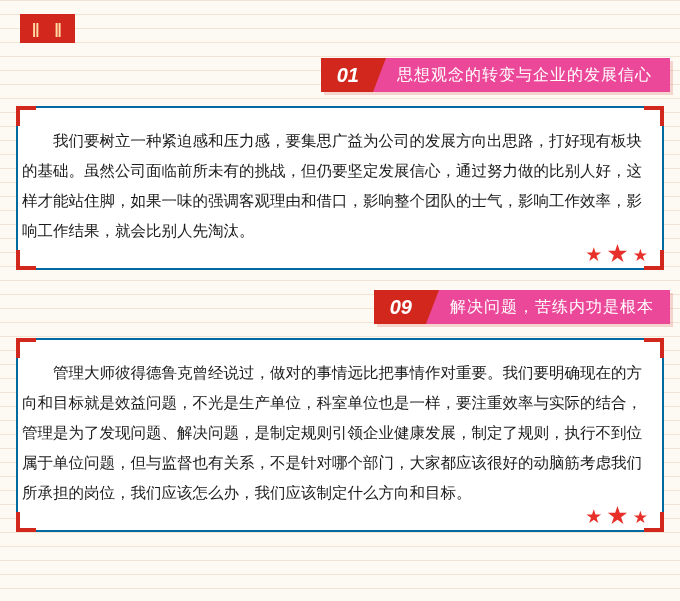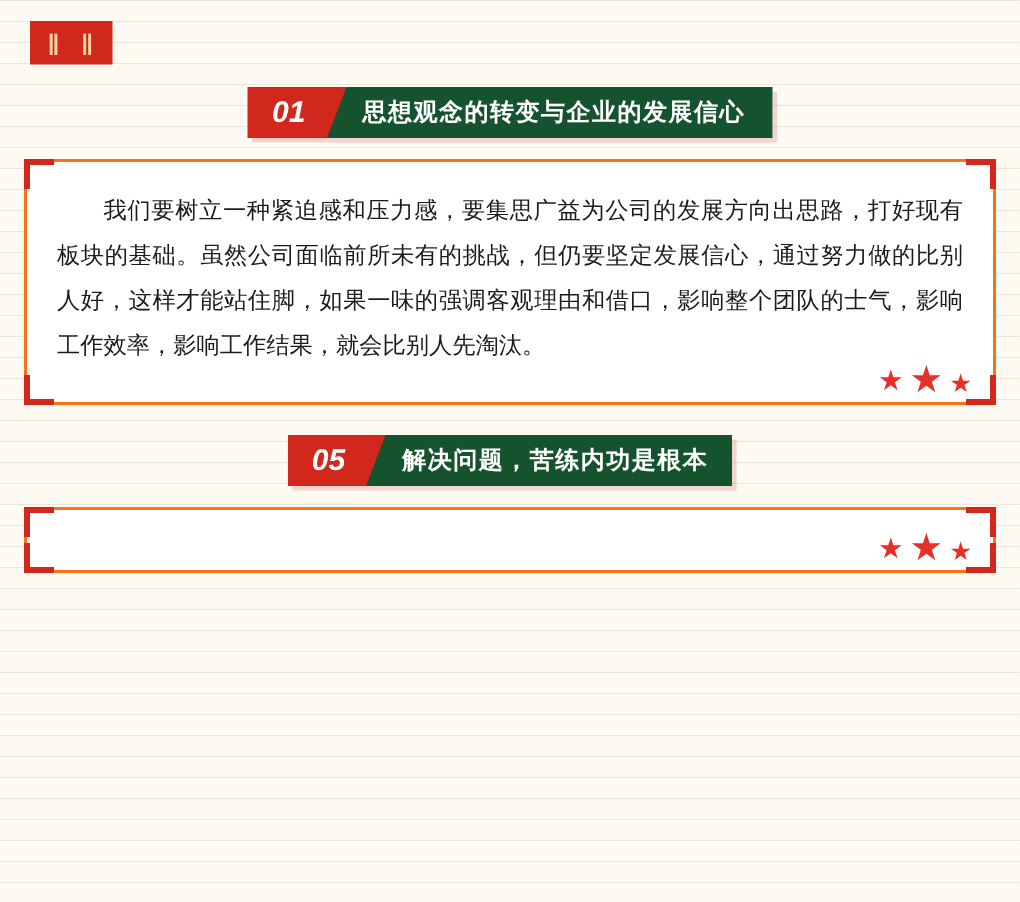--- a/index.html
+++ b/index.html
@@ -60,21 +60,21 @@
   }
   .section-head-wrap {
     position: relative;
     display: block;
     height: 40px;
   }
 
   
   .sub-head-row {
     display: flex;
-    justify-content: center;
+    justify-content: flex-end;
     margin-top: 18px;
   }
   .sub-head {
     display: flex;
     align-items: stretch;
     height: 34px;
     box-shadow: 3px 3px 0 rgba(209,39,29,0.18);
   }
   .sub-head .num {
     background: #d1271d;
@@ -91,40 +91,40 @@
     content: "";
     position: absolute;
     right: -13px;
     top: 0;
     width: 0;
     height: 0;
     border-top: 34px solid #d1271d;
     border-right: 13px solid transparent;
   }
   .sub-head .title {
-    background: #14532d;
+    background: #ec4899;
     color: #ffffff;
     font-size: 16px;
-    font-weight: bold;
+    font-weight: normal;
     letter-spacing: 1px;
     display: flex;
     align-items: center;
     padding: 0 18px 0 24px;
   }
   .sub-head.alt .title {
     padding: 0 16px 0 24px;
   }
 
   
   .card {
     position: relative;
     margin: 14px 6px 0 6px;
-    border: 2px solid #f97316;
+    border: 2px solid #0369a1;
     background: #ffffff;
-    padding: 18px 20px 22px 20px;
+    padding: 18px 20px 22px 4px;
     box-sizing: border-box;
   }
   .card p {
     margin: 0;
     font-size: 15.5px;
     line-height: 30px;
     color: #1b1b1b;
     text-indent: 2em;
     text-align: justify;
     font-family: "Liberation Serif", serif;
@@ -187,30 +187,31 @@
     <p>我们要树立一种紧迫感和压力感，要集思广益为公司的发展方向出思路，打好现有板块的基础。虽然公司面临前所未有的挑战，但仍要坚定发展信心，通过努力做的比别人好，这样才能站住脚，如果一味的强调客观理由和借口，影响整个团队的士气，影响工作效率，影响工作结果，就会比别人先淘汰。</p>
     <div class="stars">
       <span class="s s1">★</span>
       <span class="s s2">★</span>
       <span class="s s3">★</span>
     </div>
   </div>
 
   <div class="sub-head-row block-2">
     <div class="sub-head alt">
-      <div class="num">05</div>
+      <div class="num">09</div>
       <div class="title">解决问题，苦练内功是根本</div>
     </div>
   </div>
 
   <div class="card">
     <span class="corner tl"></span>
     <span class="corner tr"></span>
     <span class="corner bl"></span>
     <span class="corner br"></span>
+    <p>管理大师彼得德鲁克曾经说过，做对的事情远比把事情作对重要。我们要明确现在的方向和目标就是效益问题，不光是生产单位，科室单位也是一样，要注重效率与实际的结合，管理是为了发现问题、解决问题，是制定规则引领企业健康发展，制定了规则，执行不到位属于单位问题，但与监督也有关系，不是针对哪个部门，大家都应该很好的动脑筋考虑我们所承担的岗位，我们应该怎么办，我们应该制定什么方向和目标。</p>
     <div class="stars">
       <span class="s s1">★</span>
       <span class="s s2">★</span>
       <span class="s s3">★</span>
     </div>
   </div>
 
 </div>
 
 </body></html>

